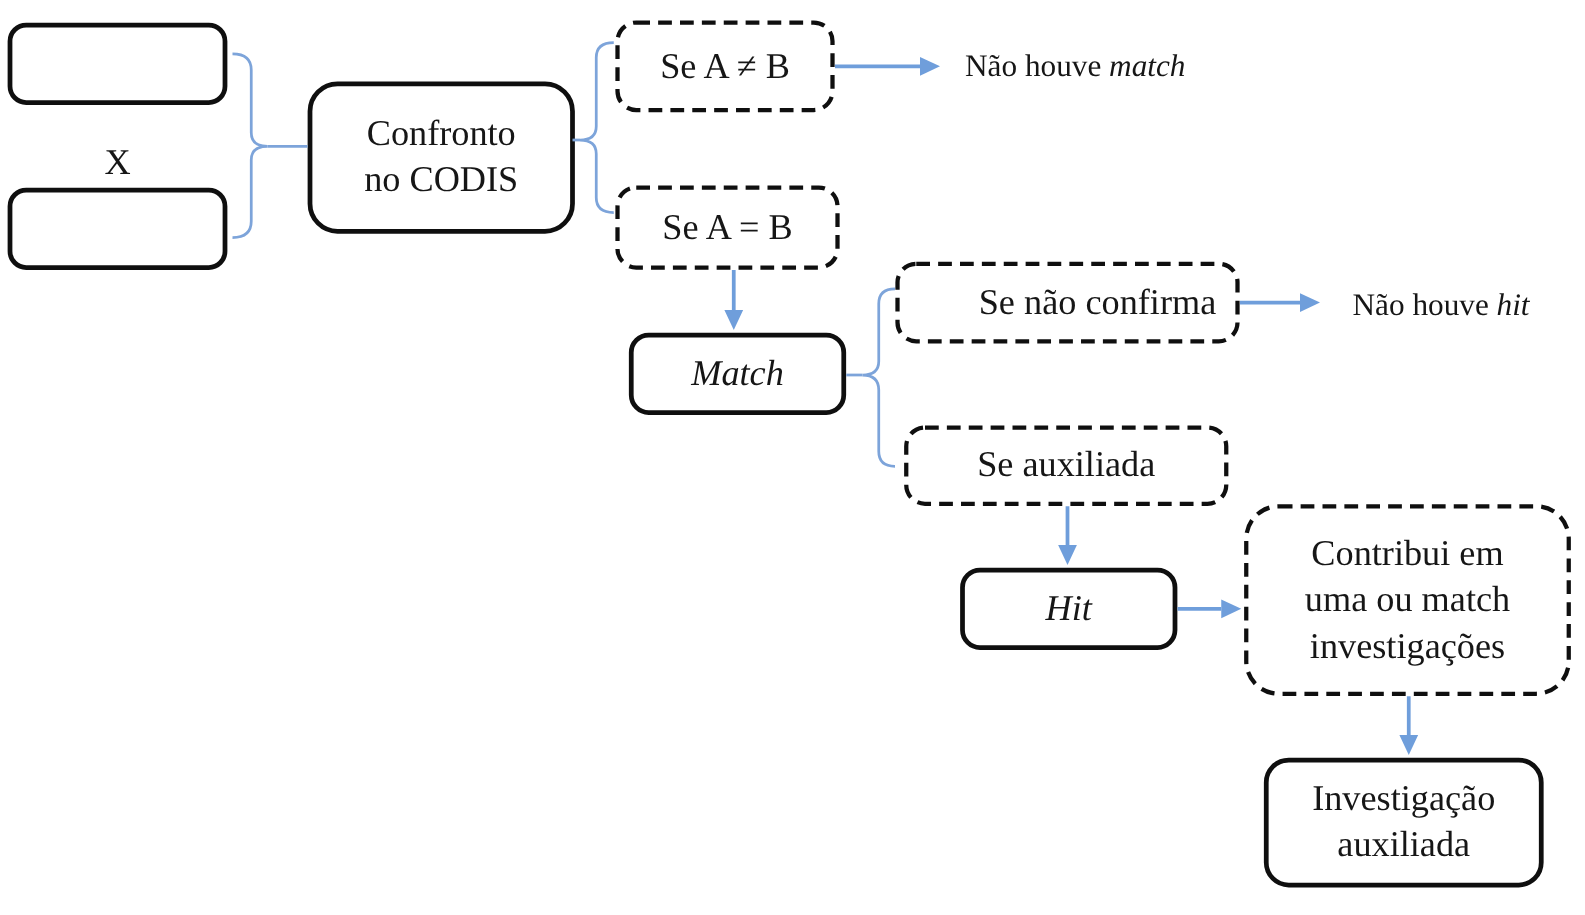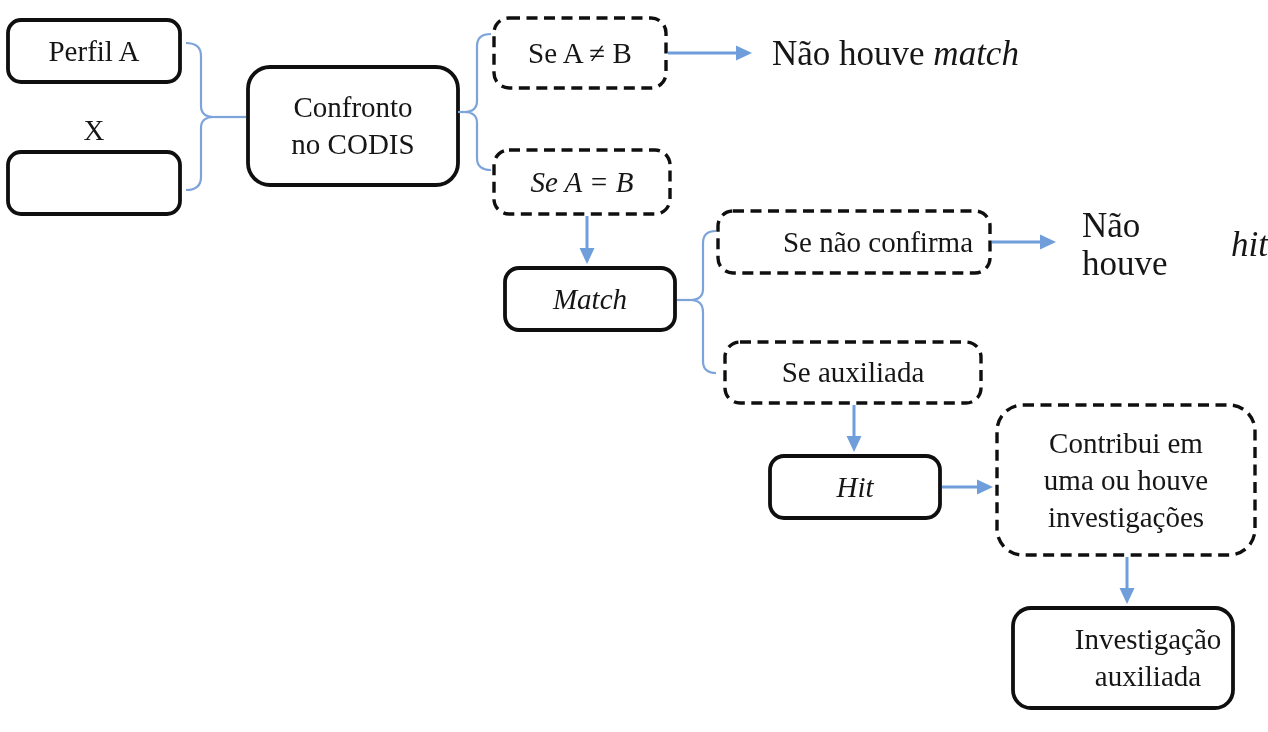--- a/index.html
+++ b/index.html
@@ -36,21 +36,21 @@
     color: #161616;
   }
   .node-label.italic {
     font-style: italic;
   }
   .outcome-label {
     position: absolute;
     display: flex;
     align-items: center;
     justify-content: flex-start;
-    font-size: 35px;
+    font-size: 25px;
     line-height: 38px;
     white-space: pre-wrap;
     color: #161616;
   }
   .outcome-label em {
     font-style: italic;
     font-weight: normal;
   }
   .box-solid {
     fill: none;
@@ -119,45 +119,44 @@
     <line class="arrow-line" x1="854" y1="405" x2="854" y2="436"></line>
     <polygon class="arrow-head" points="846.5,436 861.5,436 854,452"></polygon>
 
     <line class="arrow-line" x1="942" y1="487" x2="977" y2="487"></line>
     <polygon class="arrow-head" points="977,479.5 993,487 977,494.5"></polygon>
 
     <line class="arrow-line" x1="1127" y1="557" x2="1127" y2="588"></line>
     <polygon class="arrow-head" points="1119.5,588 1134.5,588 1127,604"></polygon>
   </svg>
 
-  <div class="node-label" style="left:8px; top:20px; width:172px; height:62px;">Perfil A</div>
 
   <div class="node-label" style="left:8px; top:112px; width:172px; height:36px;">X</div>
 
 
   <div class="node-label" style="left:248px; top:67px; width:210px; height:118px;">Confronto
 no CODIS</div>
 
   <div class="node-label" style="left:494px; top:18px; width:172px; height:70px;">Se A ≠ B</div>
 
-  <div class="node-label" style="left:494px; top:150px; width:176px; height:64px;font-style:italic;">Se A = B</div>
+  <div class="node-label" style="left:494px; top:150px; width:176px; height:64px;">Se A = B</div>
 
   <div class="node-label italic" style="left:505px; top:268px; width:170px; height:62px;">Match</div>
 
   <div class="node-label" style="left:742px; top:211px; width:272px; height:62px;">Se não confirma</div>
 
   <div class="node-label" style="left:725px; top:342px; width:256px; height:61px;">Se auxiliada</div>
 
   <div class="node-label italic" style="left:770px; top:456px; width:170px; height:62px;">Hit</div>
 
   <div class="node-label" style="left:997px; top:405px; width:258px; height:150px;">Contribui em
-uma ou houve
+uma ou match
 investigações</div>
 
-  <div class="node-label" style="left:1013px; top:608px; width:220px; height:100px;margin-left:25px;">Investigação
+  <div class="node-label" style="left:1013px; top:608px; width:220px; height:100px;">Investigação
 auxiliada</div>
 
   <div class="outcome-label" style="left:772px; top:35px; width:260px; height:38px;">
     <span>Não houve </span><em>match</em>
   </div>
 
   <div class="outcome-label" style="left:1082px; top:226px; width:186px; height:38px;">
     <span>Não houve </span><em>hit</em>
   </div>
 

